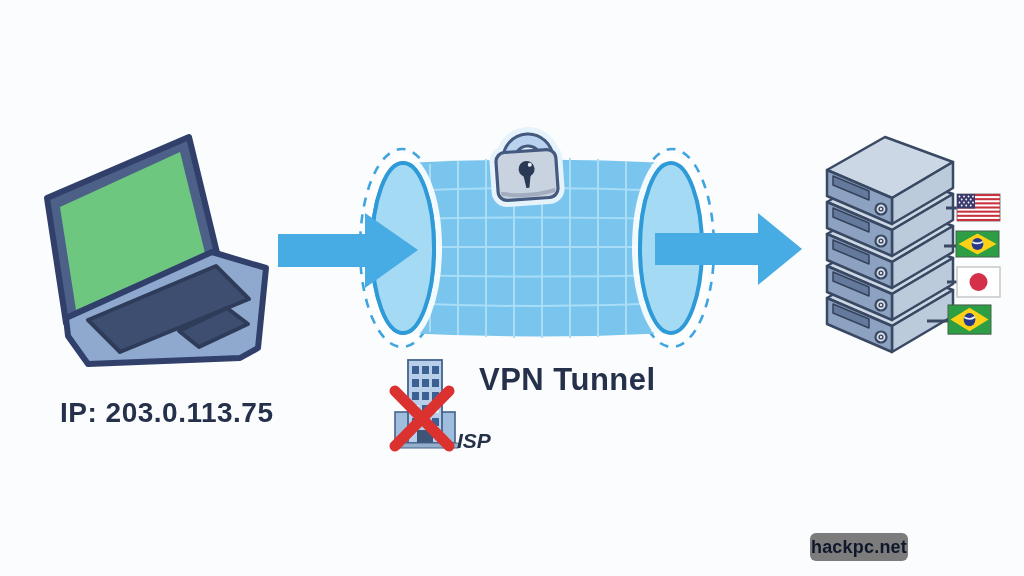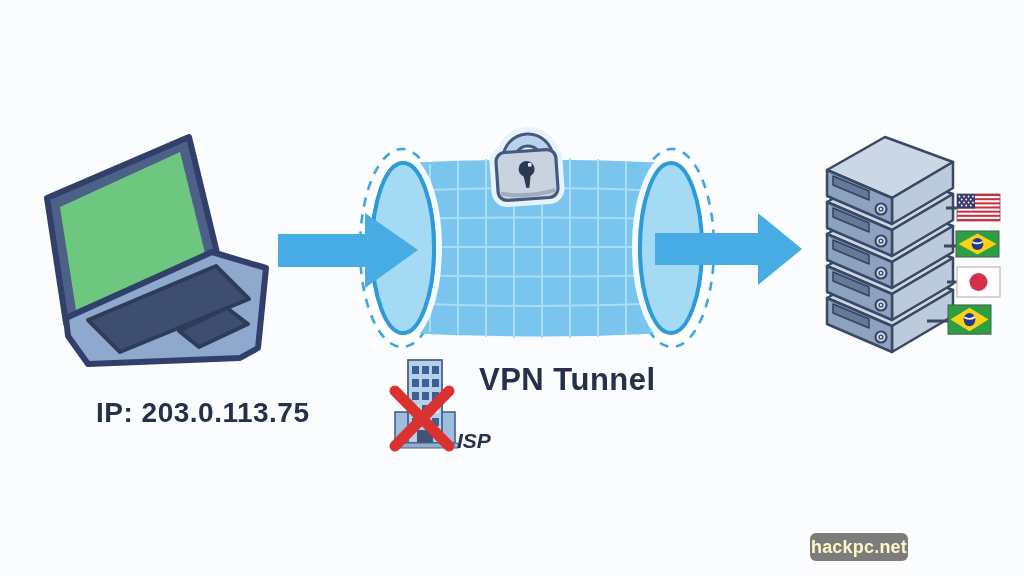--- a/index.html
+++ b/index.html
@@ -2,28 +2,28 @@
 <html><head>
 <meta charset="utf-8">
 <style>
   html,body{margin:0;padding:0;background:#e8e8e8;}
   .stage{
     position:relative;width:1024px;height:576px;overflow:hidden;
     background:#fbfcfd;font-family:"Liberation Sans",sans-serif;
   }
   .scene{position:absolute;left:0;top:0;width:1024px;height:576px;display:block;}
   .label{position:absolute;color:#25304a;font-weight:bold;white-space:nowrap;}
-  .label-ip{left:60px;top:397px;font-size:28px;letter-spacing:.5px;margin-left:36px;}
+  .label-ip{left:60px;top:397px;font-size:28px;letter-spacing:.5px;}
   .label-vpn{left:479px;top:362px;font-size:31px;letter-spacing:.5px;text-align:right;}
   .label-isp{left:457px;top:429px;font-size:21px;font-style:italic;}
   .watermark{
     position:absolute;left:810px;top:533px;width:98px;height:28px;
     background:#7c7c7c;border-radius:6px;display:flex;align-items:center;justify-content:center;
   }
-  .watermark span{color:#fef9c3;font-size:18px;font-weight:bold;letter-spacing:.2px;}
+  .watermark span{color:#0f172a;font-size:18px;font-weight:bold;letter-spacing:.2px;}
 </style>
 </head>
 <body>
 
 <div class="stage">
 
   <svg class="scene" viewBox="0 0 1024 576" aria-hidden="true">
     <defs>
       <g id="server-unit">
         <polygon points="0,0 58,-33 126,-8 65,28" fill="#cbd7e5" stroke="#3a4963" stroke-width="2.5" stroke-linejoin="round"></polygon>

